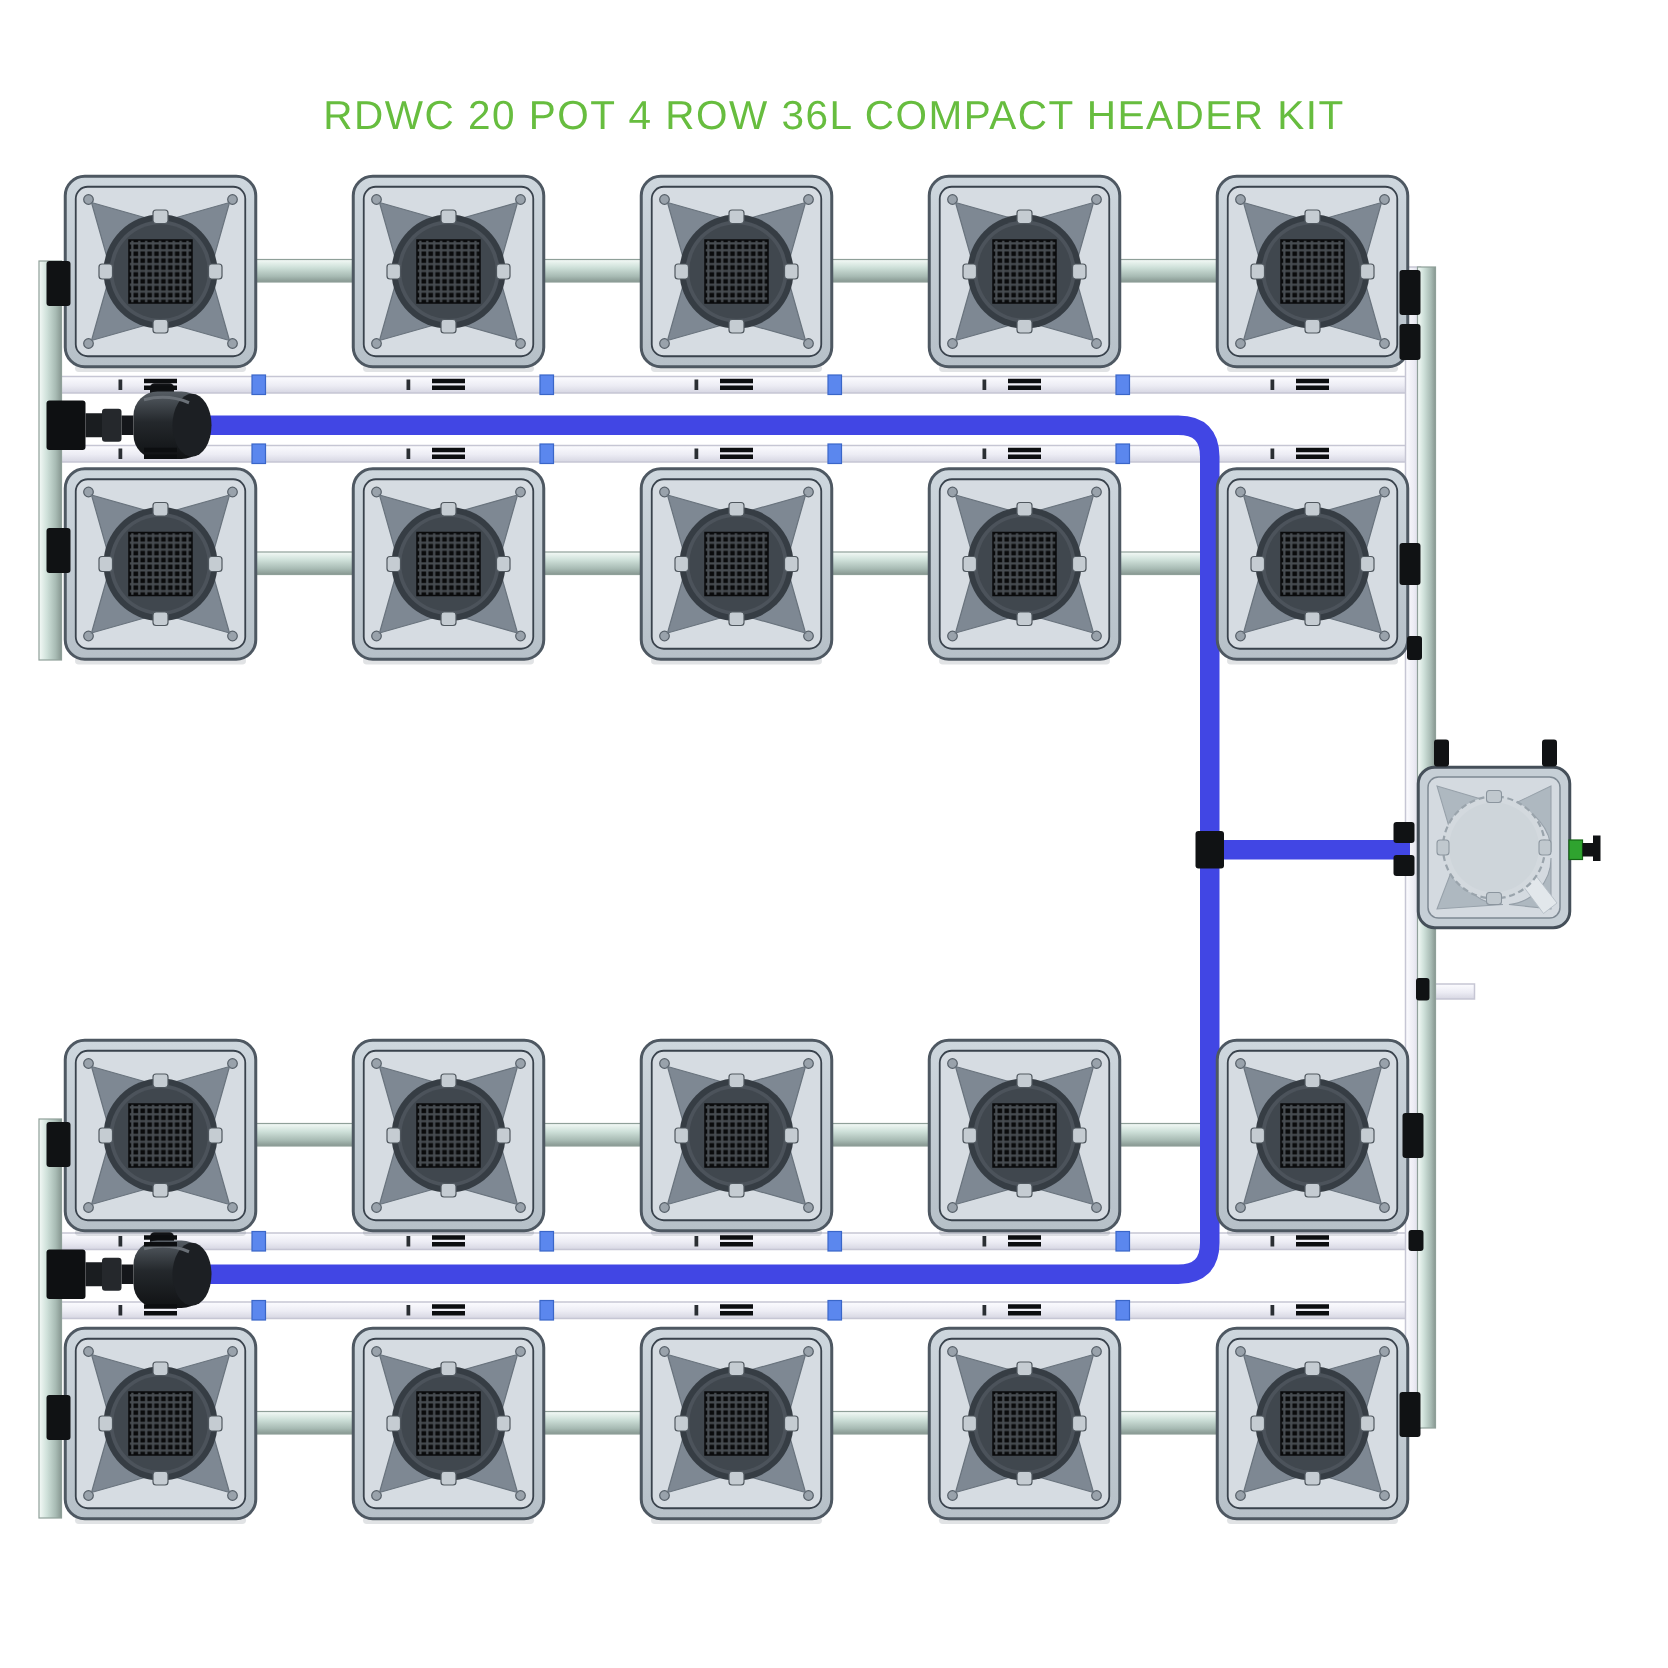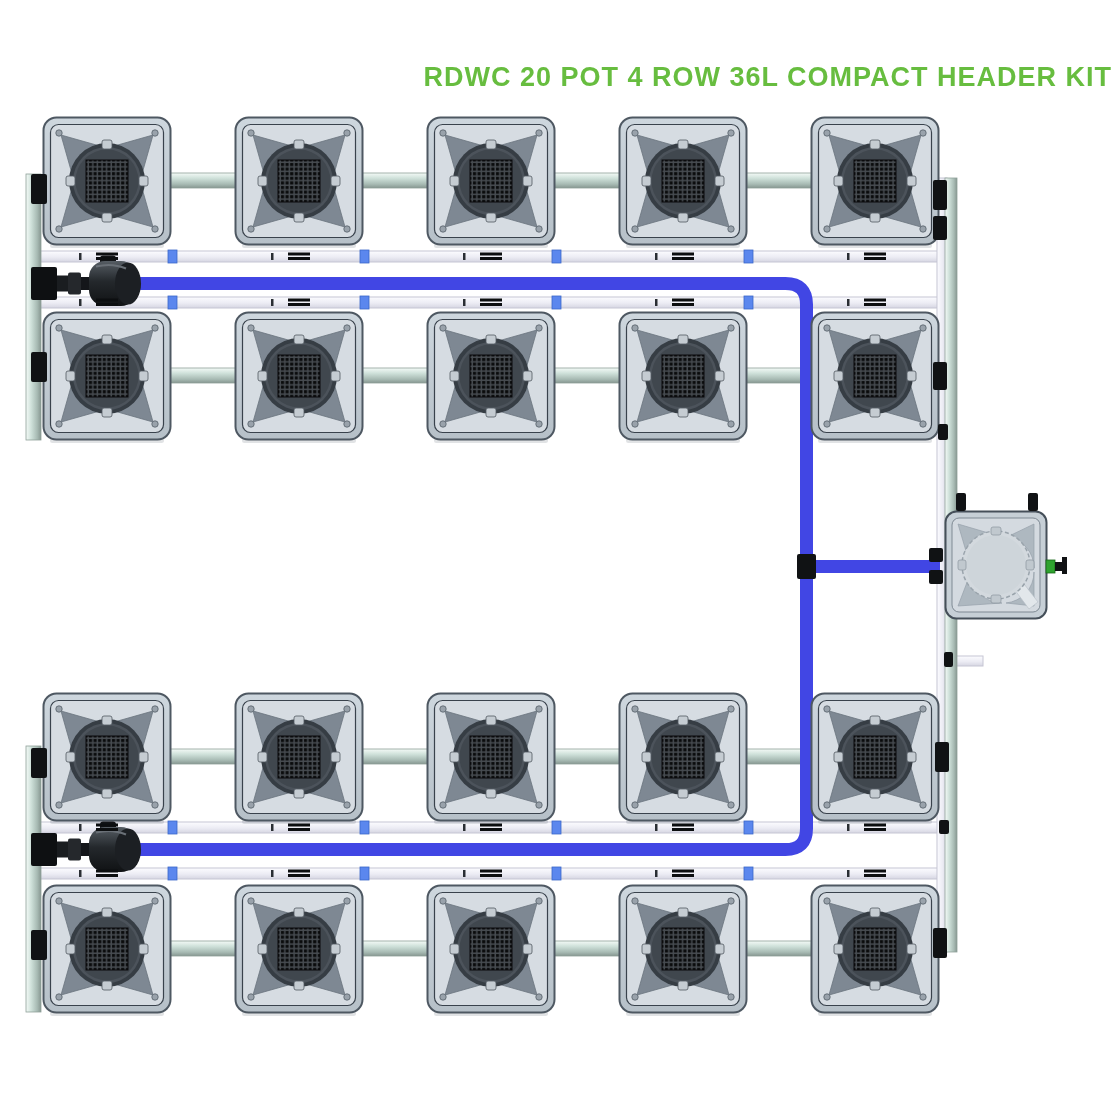--- a/index.html
+++ b/index.html
@@ -3,22 +3,22 @@
 <meta charset="utf-8">
 <style>
   :root{
     --title-green:#67bd3f;
     --feed-blue:#4146e4;
     --connector-blue:#5b87ee;
   }
   html,body{margin:0;padding:0;background:#ffffff;}
   .canvas{position:relative;width:1112px;height:1112px;background:#ffffff;overflow:hidden;
           font-family:"Liberation Sans", sans-serif;}
-  .title{position:absolute;top:62px;left:0;width:100%;text-align:right;
-         font-size:27px;font-weight:700;letter-spacing:1px;color:var(--title-green);
+  .title{position:absolute;top:62px;left:0;width:100%;text-align:center;
+         font-size:27px;font-weight:400;letter-spacing:1px;color:var(--title-green);
          white-space:nowrap;}
   svg.scene{position:absolute;left:0;top:0;}
   .wpipe  {fill:url(#gWhiteH);stroke:#c6c6d4;stroke-width:1;}
   .wpipeV {fill:url(#gWhiteV);stroke:#c6c6d4;stroke-width:1;}
   .gpipeH {fill:url(#gGreenH);stroke:#8fa099;stroke-width:0.8;}
   .gpipeV {fill:url(#gGreenV);stroke:#8fa099;stroke-width:0.8;}
   .bluePipe{fill:none;stroke:var(--feed-blue);stroke-width:13;}
   .fit{fill:#101214;}
   .greenFit{fill:#2fa32f;stroke:#156615;stroke-width:0.8;}
   .clipBar{fill:#0c0e10;}

